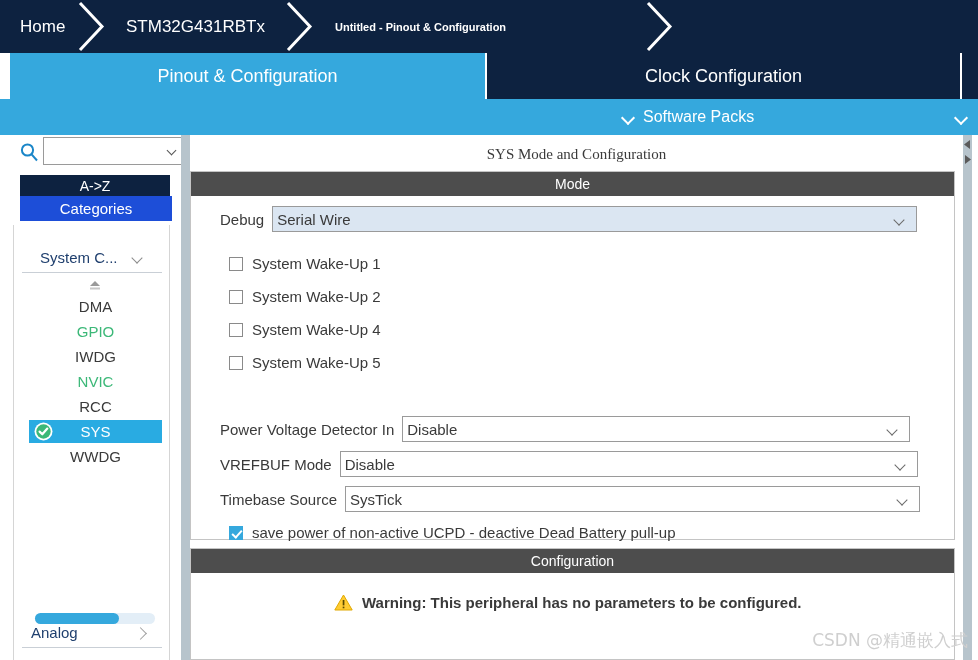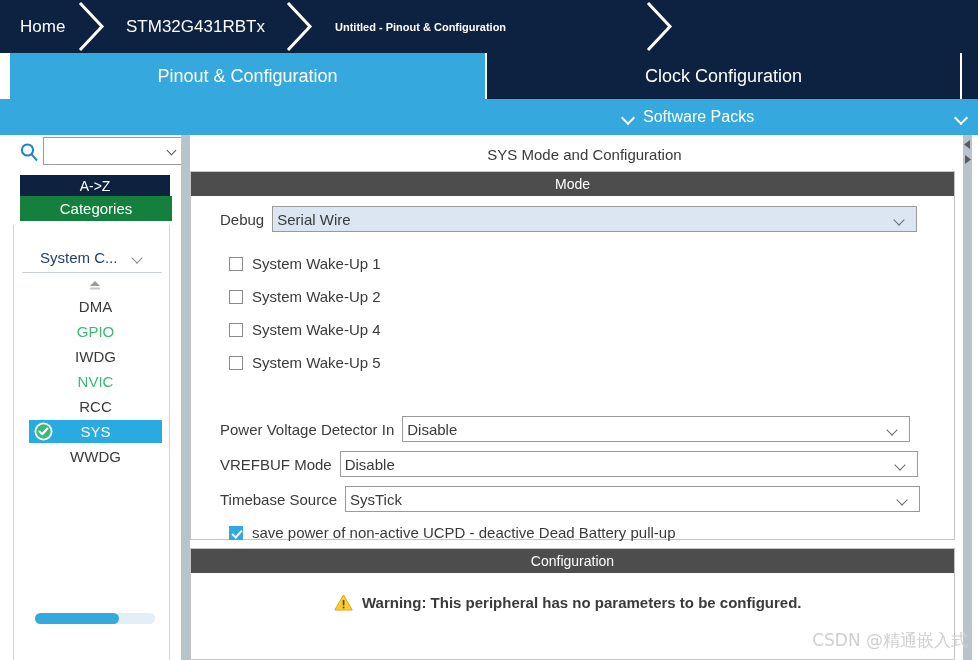--- a/index.html
+++ b/index.html
@@ -97,21 +97,21 @@
   .az-tab {
     position: absolute; left: 20px; top: 40px;
     width: 150px; height: 21px;
     background: #0d2240; color: #ffffff;
     display: flex; align-items: center; justify-content: center;
     font-size: 14px;
   }
   .cat-tab {
     position: absolute; left: 20px; top: 61px;
     width: 152px; height: 25px;
-    background: #15803d; color: #ffffff;
+    background: #1d4ed8; color: #ffffff;
     display: flex; align-items: center; justify-content: center;
     font-size: 15px;
   }
 
   .listpanel {
     position: absolute; left: 13px; top: 90px;
     width: 157px; height: 435px;
     background: #ffffff;
     border-left: 1px solid #d5d5d5;
     border-right: 1px solid #d5d5d5;
@@ -201,25 +201,26 @@
     position: absolute; width: 13px; height: 13px;
   }
 
   
   .mainpanel {
     position: absolute; left: 190px; top: 135px;
     width: 765px; height: 525px;
     background: #ffffff;
   }
   .panel-title {
-    position: absolute; left: 12px; top: 5px;
+    position: absolute; left: 4px; top: 5px;
     width: 765px; height: 28px;
     display: flex; align-items: center; justify-content: center;
     font-size: 15px; color: #3a3a3a;
     background: #ffffff;
+    font-family: Liberation Serif, serif;
   }
   .card {
     position: absolute;
     background: #ffffff;
     border: 1px solid #c4c4c4;
   }
   .card-header {
     position: absolute; left: 0; top: 0;
     width: 100%; height: 24px;
     background: #4d4d4d; color: #ffffff;
@@ -401,20 +402,24 @@
       <span class="plabel">SYS</span>
     </div>
     <div class="periph normal" style="top:220px;">
       <span class="plabel">WWDG</span>
     </div>
 
     <div class="hscroll-track">
       <div class="hscroll-thumb"></div>
     </div>
 
+    <div class="grp-header" style="top:393px;">
+      <span class="grp-label" style="margin-left:9px;">Analog</span>
+      <span class="chev-r-sm" style="left:113px; top:8px;"></span>
+    </div>
 
   </div>
 </div>
 
 <div class="splitter-v"></div>
 
 <div class="mainpanel">
 
   <div class="panel-title">SYS Mode and Configuration</div>
 

